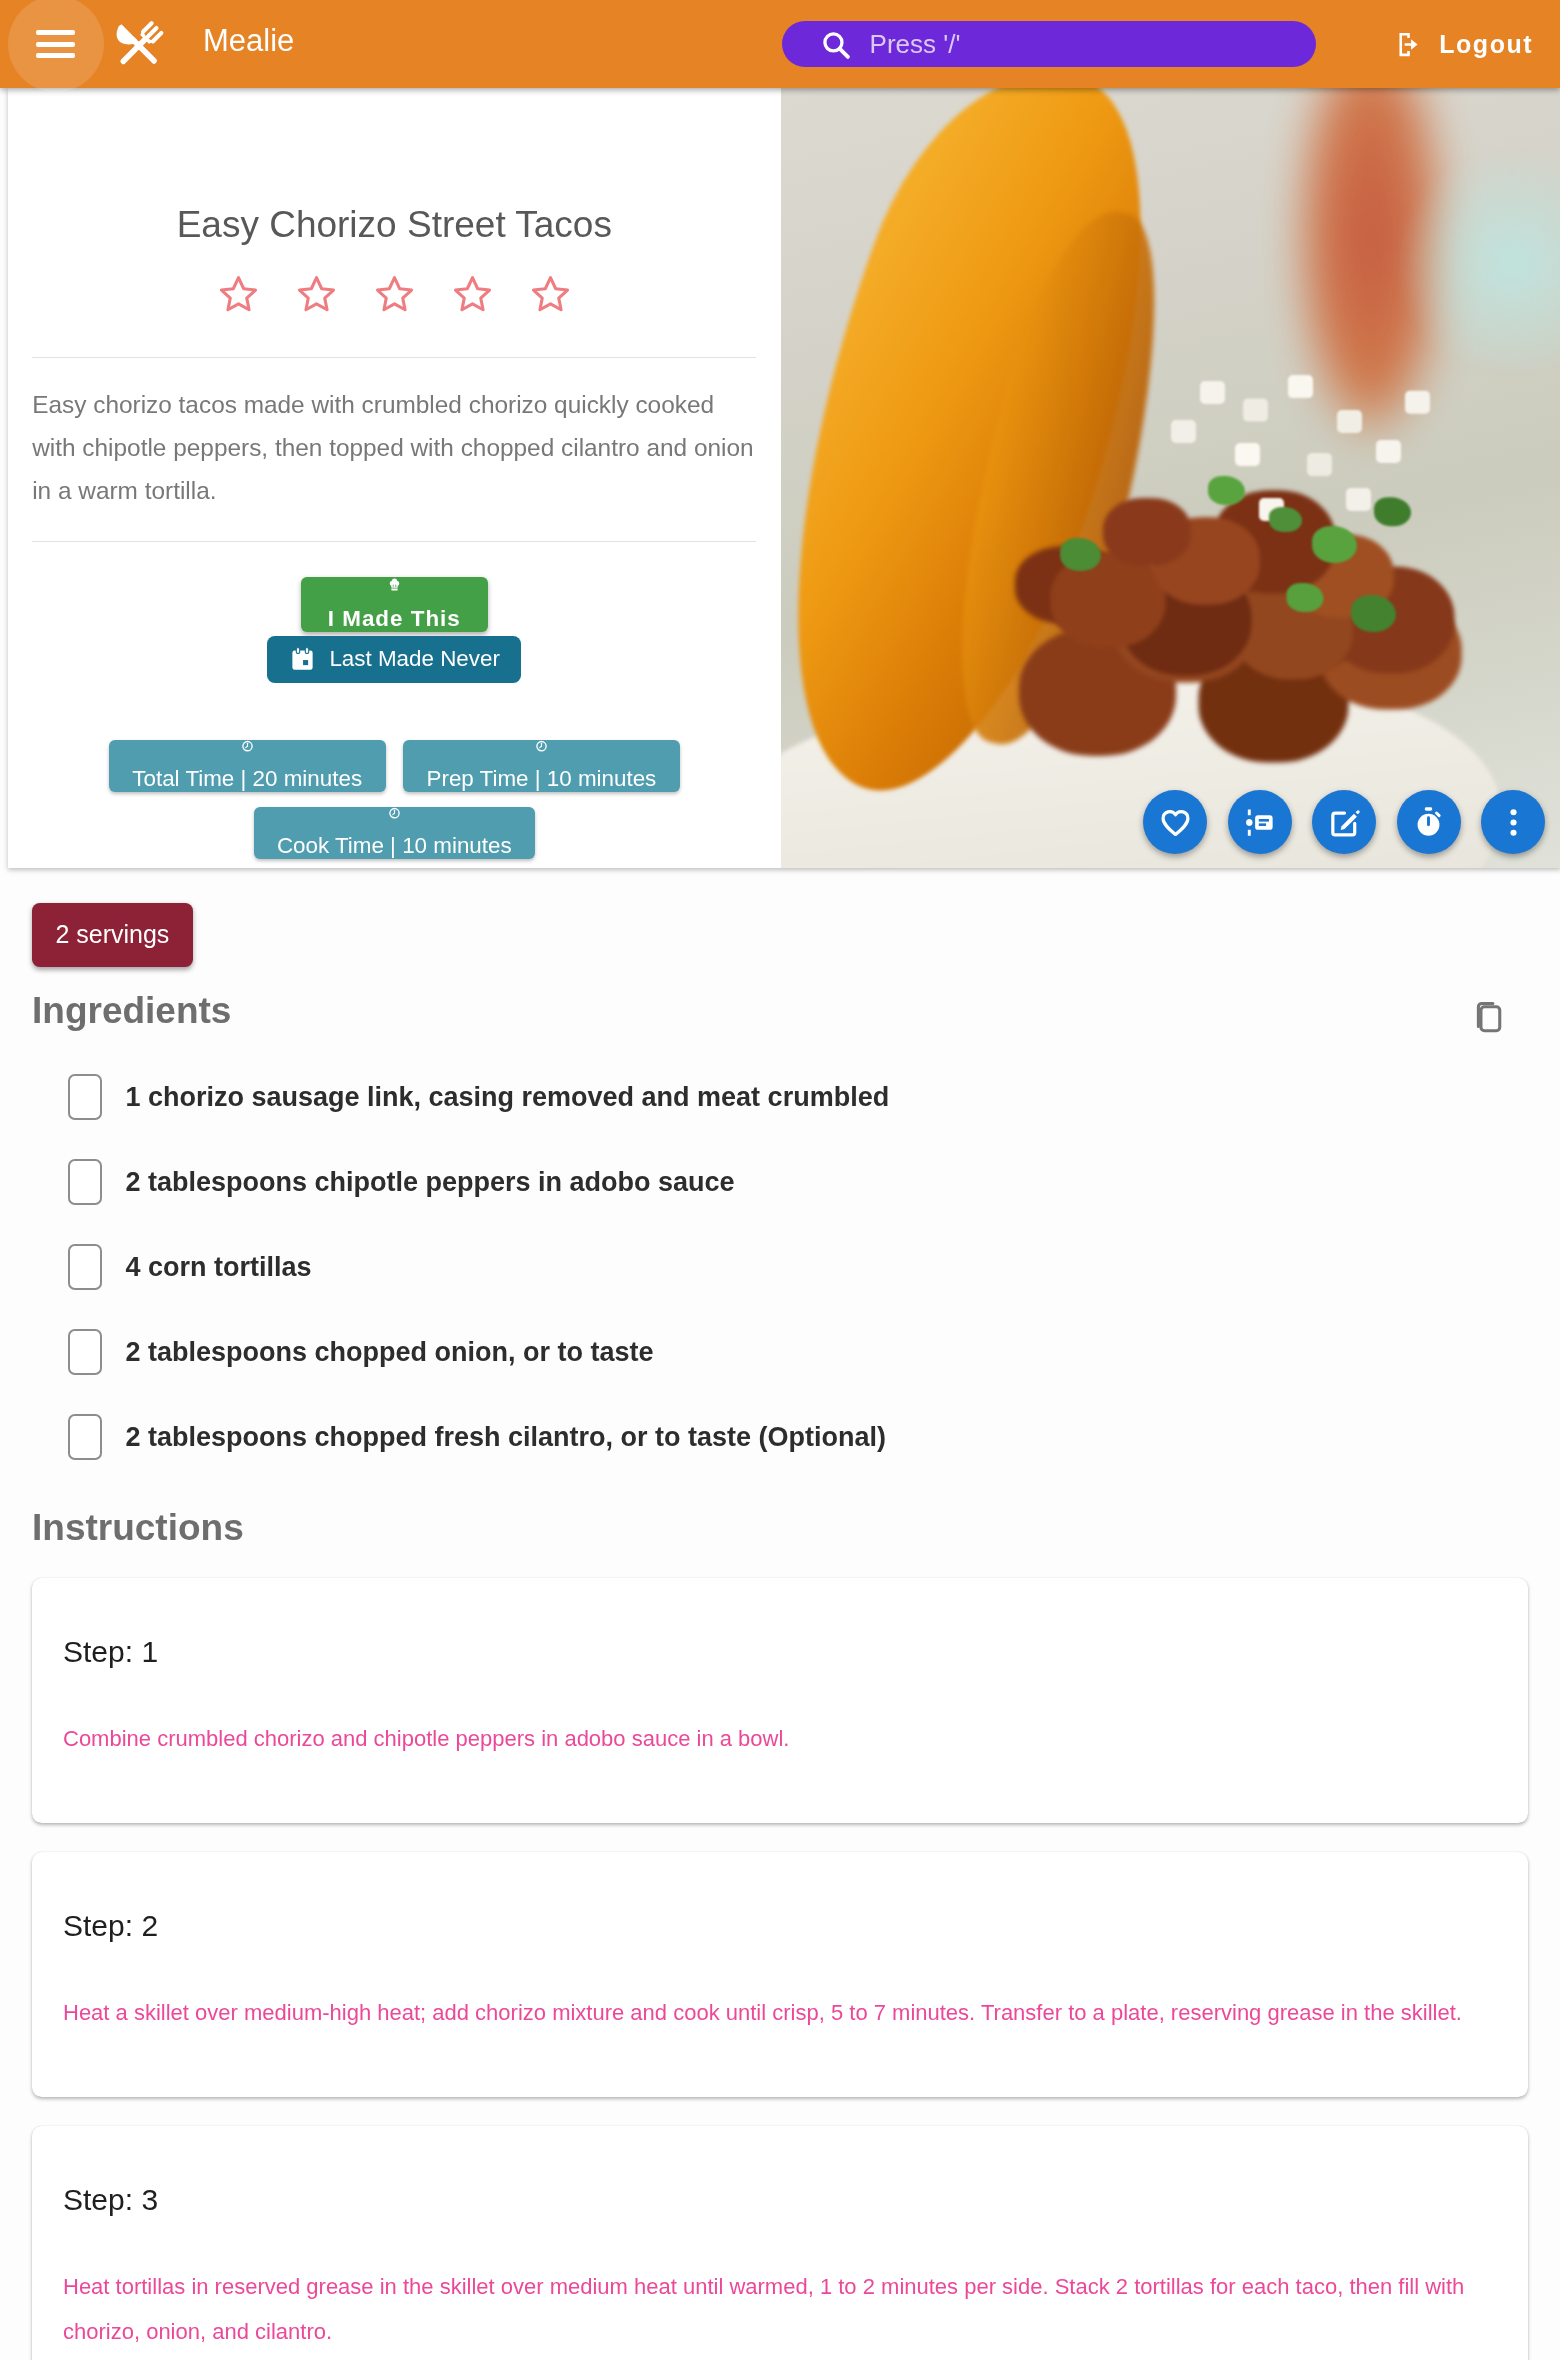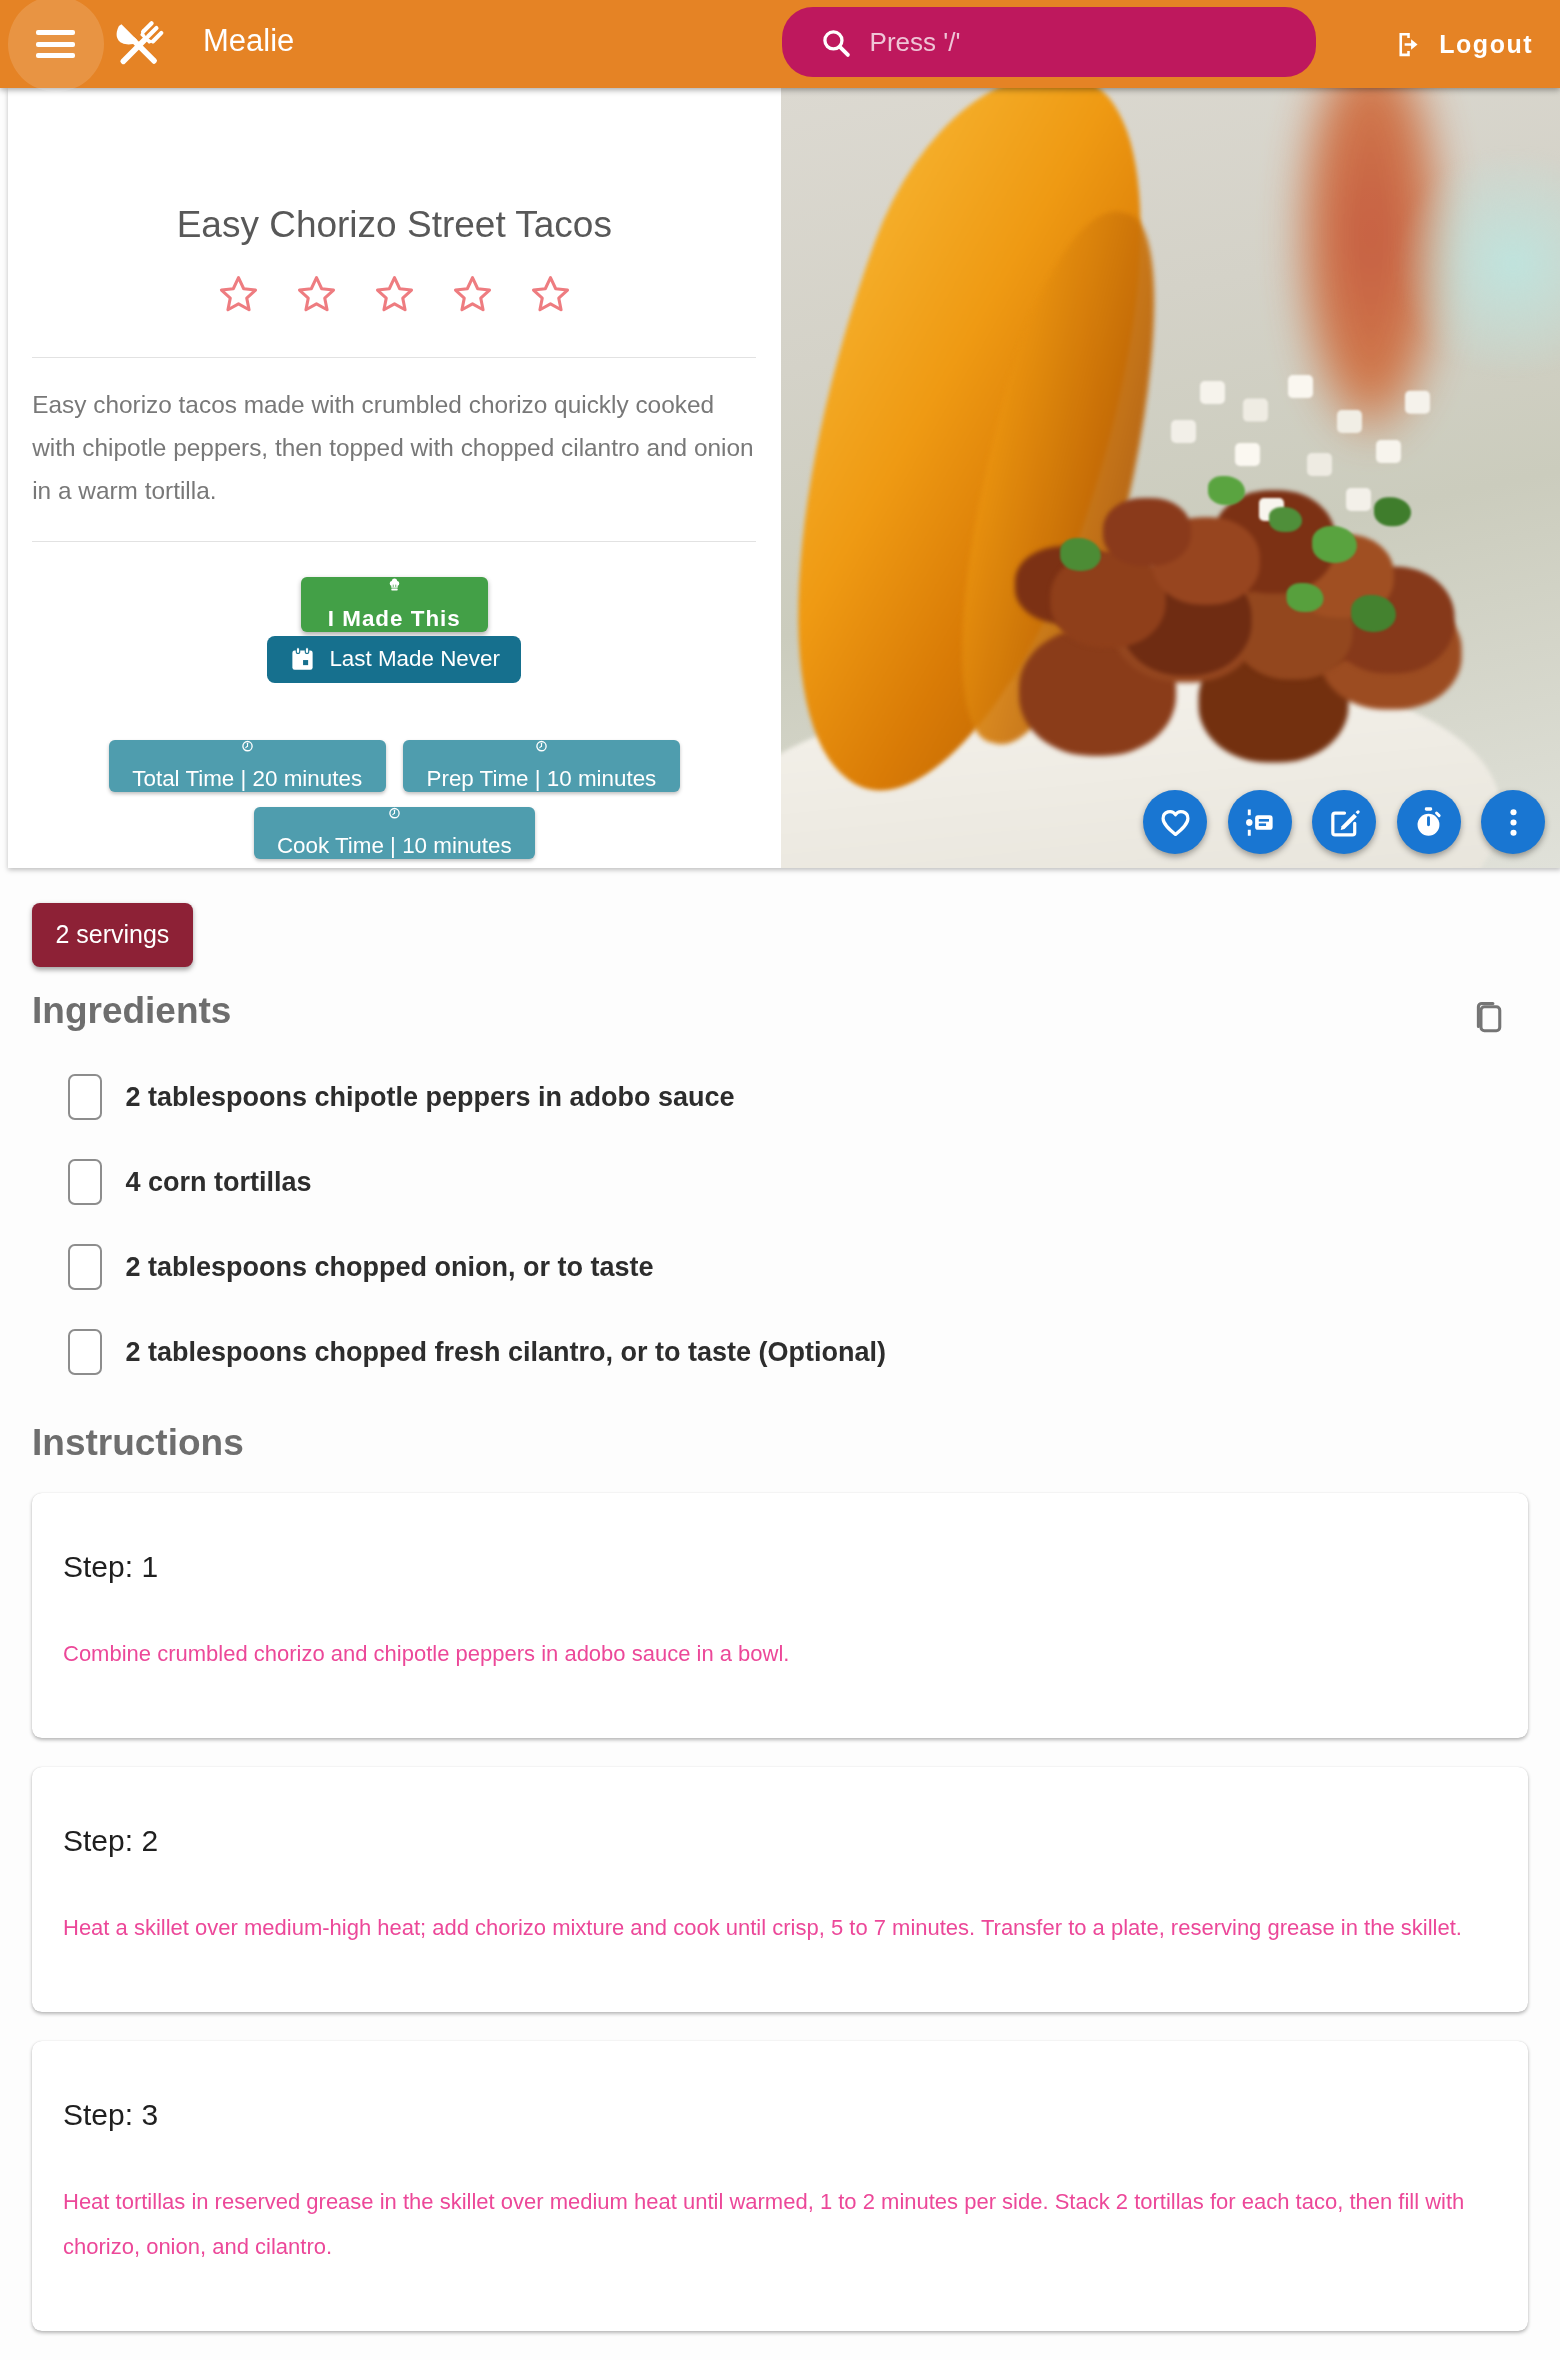--- a/index.html
+++ b/index.html
@@ -9,22 +9,22 @@
 
   
   .appbar { position:relative; width:1560px; height:88px; background:#E58325;
             box-shadow:0 2px 5.9px rgba(0,0,0,.35); z-index:20; }
   .menu-btn { position:absolute; left:7.8px; top:-3.9px; width:96px; height:96px; border-radius:50%;
               background:rgba(255,255,255,.14); display:flex; align-items:center; justify-content:center; cursor:pointer; }
   .menu-btn .bars { width:39px; }
   .menu-btn .bars div { height:4.9px; background:#fff; border-radius:2px; margin:6.8px 0; }
   .logo { position:absolute; left:109px; top:15.6px; }
   .app-title { position:absolute; left:203px; top:23.4px; color:#fff; font-size:31px; font-weight:400; }
-  .searchbar { position:absolute; left:782px; top:7px; width:534px; height:70px;
-               background:#be185d; border-radius:31px; display:flex; align-items:center; }
+  .searchbar { position:absolute; left:782px; top:21px; width:534px; height:46px;
+               background:#6d28d9; border-radius:31px; display:flex; align-items:center; }
   .searchbar svg { margin-left:37px; flex:0 0 auto; }
   .searchbar input { background:transparent; border:none; outline:none; color:#fff;
                      font-size:26px; margin-left:17.6px; width:410px; font-family:"Liberation Sans", sans-serif; }
   .searchbar input::placeholder { color:rgba(255,255,255,.75); }
   .logout { position:absolute; right:27px; top:0; height:88px; display:flex; align-items:center; gap:15.6px; cursor:pointer; }
   .logout span { color:#fff; font-size:25px; font-weight:700; letter-spacing:1.5px; }
 
   
   .recipe-card { position:relative; margin-left:7.8px; width:1553px; height:780px; background:#fff;
                  box-shadow:0 2px 4.9px rgba(0,0,0,.25); display:flex; z-index:5; }
@@ -291,20 +291,24 @@
         <svg width="41" height="41" viewBox="0 0 24 24">
           <path d="M9 4 h7 a2 2 0 0 1 2 2 v10 a2 2 0 0 1-2 2 H9 a2 2 0 0 1-2-2 V6 a2 2 0 0 1 2-2 Z" fill="none" stroke="#757575" stroke-width="1.8"></path>
           <path d="M5.5 15.5 V4 a2 2 0 0 1 2-2 H14" fill="none" stroke="#757575" stroke-width="1.8" stroke-linecap="round"></path>
         </svg>
       </div>
     </div>
 
     <div class="ing-list">
       <div class="ing-row">
         <div class="checkbox"></div>
+        <div class="ing-text">1 chorizo sausage link, casing removed and meat crumbled</div>
+      </div>
+      <div class="ing-row">
+        <div class="checkbox"></div>
         <div class="ing-text">2 tablespoons chipotle peppers in adobo sauce</div>
       </div>
       <div class="ing-row">
         <div class="checkbox"></div>
         <div class="ing-text">4 corn tortillas</div>
       </div>
       <div class="ing-row">
         <div class="checkbox"></div>
         <div class="ing-text">2 tablespoons chopped onion, or to taste</div>
       </div>

